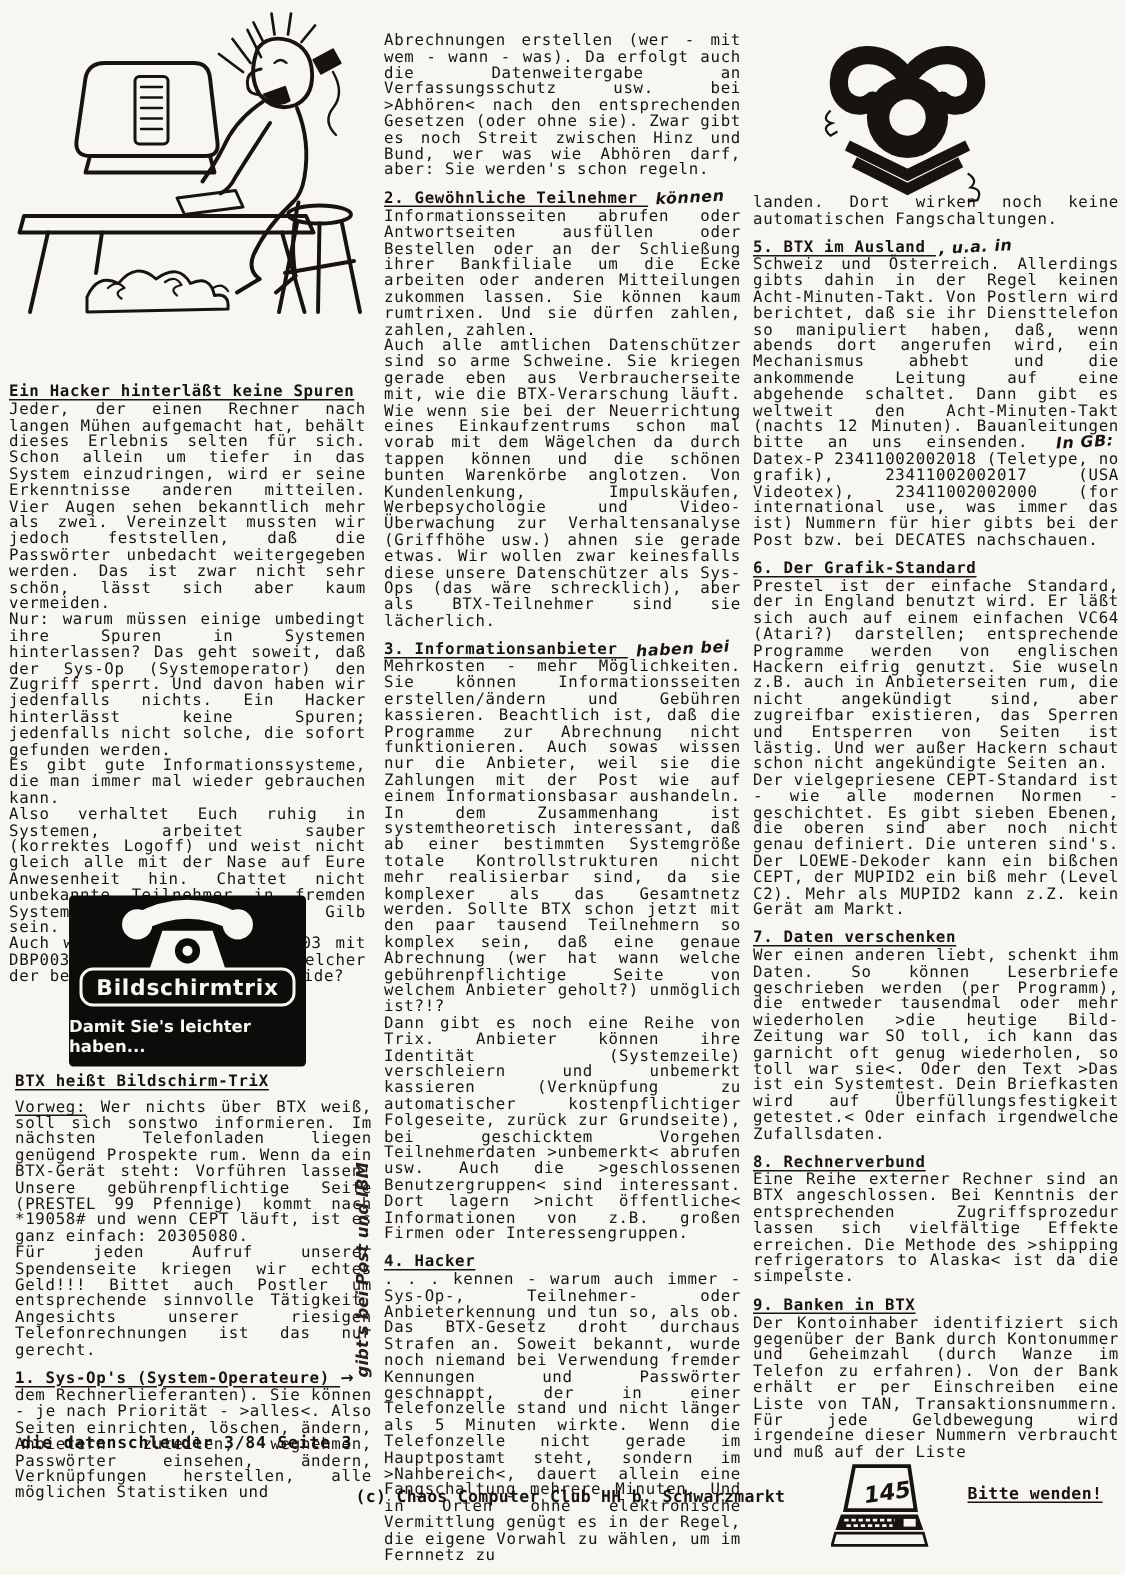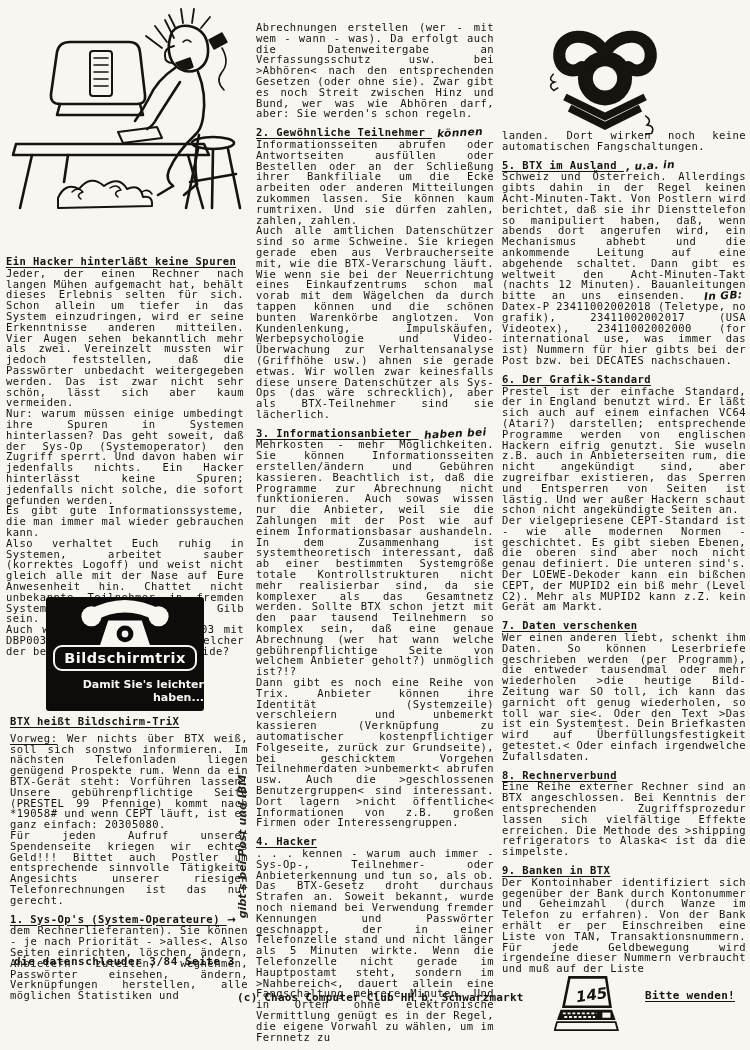--- a/index.html
+++ b/index.html
@@ -17,21 +17,21 @@
   .col-mid{left:256px;top:22px;width:238px;}
   .col-right{left:502px;top:130px;width:244px;}
   .cartoon{position:absolute;left:6px;top:2px;}
   .horn{position:absolute;left:535px;top:22px;}
   .trix-box{position:absolute;left:46px;top:597px;width:158px;height:114px;background:#0d0c0a;
             border-radius:3px;display:flex;flex-direction:column;align-items:center;justify-content:flex-start;}
   .trix-label{border:2px solid #f7f6f1;border-radius:9px;padding:1px 9px 2px 9px;margin-top:-4px;}
   .trix-label span{color:#f7f6f1;font-weight:bold;font-size:14.5px;letter-spacing:.5px;
             font-family:"DejaVu Sans","Liberation Sans",sans-serif;}
   .trix-tag{color:#f7f6f1;font-weight:bold;font-size:11px;margin-top:7px;
-            font-family:"DejaVu Sans","Liberation Sans",sans-serif;text-align:right;}
+            font-family:"DejaVu Sans","Liberation Sans",sans-serif;}
   .margin-note{position:absolute;left:142px;top:840px;width:200px;text-align:center;
             transform:rotate(-90deg);font-size:11px;color:#26221c;}
   .footer-pub{position:absolute;left:14px;top:955px;font-size:11px;font-weight:bold;letter-spacing:.5px;}
   .footer-copy{position:absolute;left:237px;top:991px;font-size:11px;font-weight:bold;letter-spacing:.2px;}
   .bitte{position:absolute;left:645px;top:989px;font-size:11px;font-weight:bold;
          text-decoration:underline;text-underline-offset:2px;letter-spacing:.3px;}
   .term{position:absolute;left:554px;top:974px;}
   .term-num{position:absolute;left:576px;top:986px;font-family:"DejaVu Sans","Liberation Sans",sans-serif;
          font-style:italic;font-weight:bold;font-size:15px;transform:rotate(-8deg);color:#17140f;}
   svg{display:block;}

